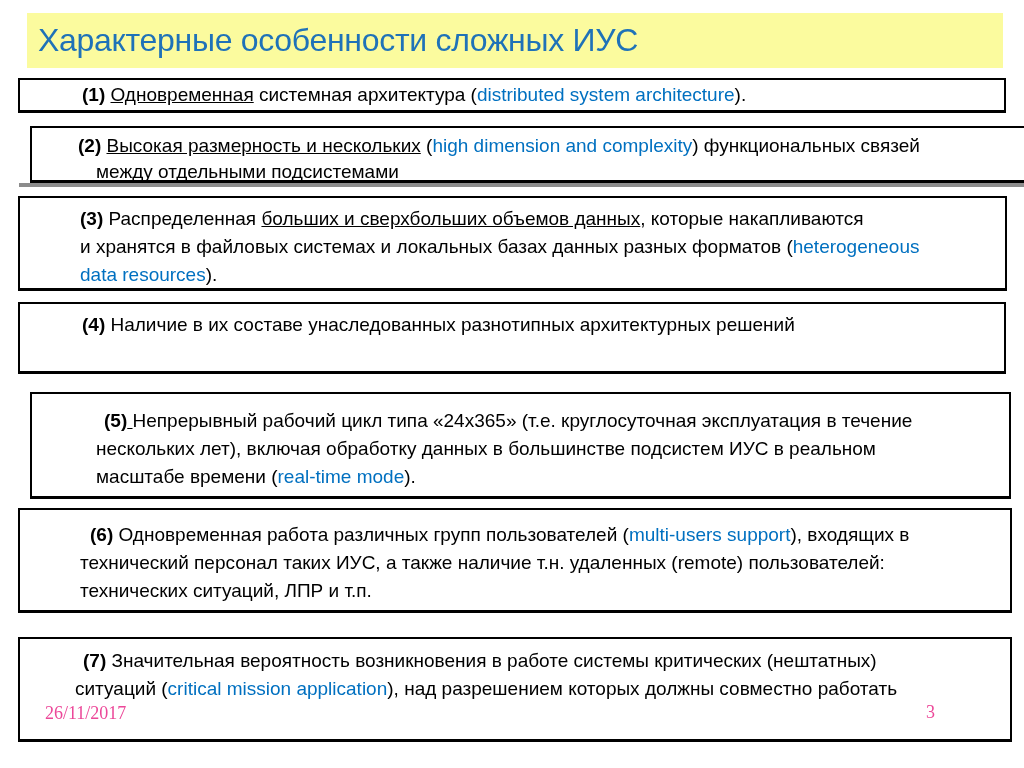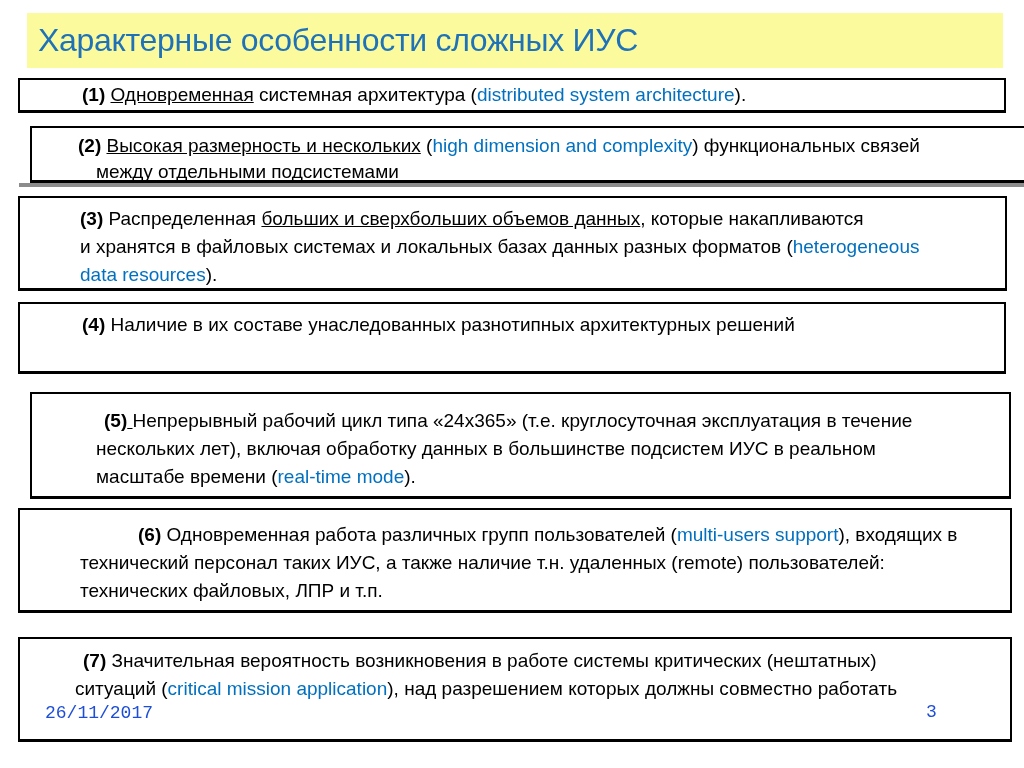--- a/index.html
+++ b/index.html
@@ -72,33 +72,33 @@
 
   .box-4 { left: 18px; top: 302px; width: 988px; height: 72px; padding-top: 7px; }
   .box-4 .line-1 { padding-left: 62px; }
   .box-4 .line-2 { padding-left: 58px; }
 
   .box-5 { left: 30px; top: 392px; width: 981px; height: 107px; padding-top: 13px; }
   .box-5 .line-1 { padding-left: 72px; }
   .box-5 .line-2, .box-5 .line-3 { padding-left: 64px; }
 
   .box-6 { left: 18px; top: 508px; width: 994px; height: 105px; padding-top: 11px; }
-  .box-6 .line-1 { padding-left: 70px; margin-left: 48px; }
+  .box-6 .line-1 { padding-left: 70px; }
   .box-6 .line-2, .box-6 .line-3 { padding-left: 60px; }
 
   .box-7 { left: 18px; top: 637px; width: 994px; height: 105px; padding-top: 8px; }
   .box-7 .line-1 { padding-left: 63px; }
   .box-7 .line-2 { padding-left: 55px; }
   .box-7 .line-3 { padding-left: 0; text-align: center; }
 
   .slide-date, .page-number {
     position: absolute;
-    font-family: Liberation Mono, monospace;
+    font-family: Liberation Serif, serif;
     font-size: 18px;
-    color: #1d4ed8;
+    color: #ec4899;
     line-height: 22px;
   }
   .slide-date  { left: 45px;  top: 702px; }
   .page-number { left: 926px; top: 701px; }
 </style>
 </head>
 <body>
 
 <div id="slide">
 
@@ -123,21 +123,21 @@
         <div class="line line-1"><span class="b">(4) </span><span>Наличие в их составе унаследованных разнотипных архитектурных  решений</span></div>
       </div>
       <div class="tbox box-5">
         <div class="line line-1"><span class="b">(5)</span><span class="u"> </span><span>Непрерывный рабочий цикл типа  «24х365» (т.е. круглосуточная эксплуатация  в течение</span></div>
         <div class="line line-2"><span>нескольких лет),  включая обработку данных в большинстве  подсистем ИУС в реальном</span></div>
         <div class="line line-3"><span>масштабе времени (</span><span class="en">real-time mode</span><span>).</span></div>
       </div>
       <div class="tbox box-6">
         <div class="line line-1"><span class="b">(6) </span><span>Одновременная работа различных групп  пользователей (</span><span class="en">multi-users support</span><span>), входящих в</span></div>
         <div class="line line-2"><span>технический персонал таких ИУС, а также наличие т.н. удаленных (remote) пользователей:</span></div>
-        <div class="line line-3"><span>технических файловых, ЛПР  и т.п.</span></div>
+        <div class="line line-3"><span>технических ситуаций, ЛПР  и т.п.</span></div>
       </div>
       <div class="tbox box-7">
         <div class="line line-1"><span class="b">(7) </span><span>Значительная  вероятность возникновения в работе системы критических (нештатных)</span></div>
         <div class="line line-2"><span>ситуаций  (</span><span class="en">critical mission application</span><span>),  над разрешением которых должны совместно работать</span></div>
       </div>
     </div>
 
   <span class="slide-date">26/11/2017</span>
   <span class="page-number">3</span>
 

